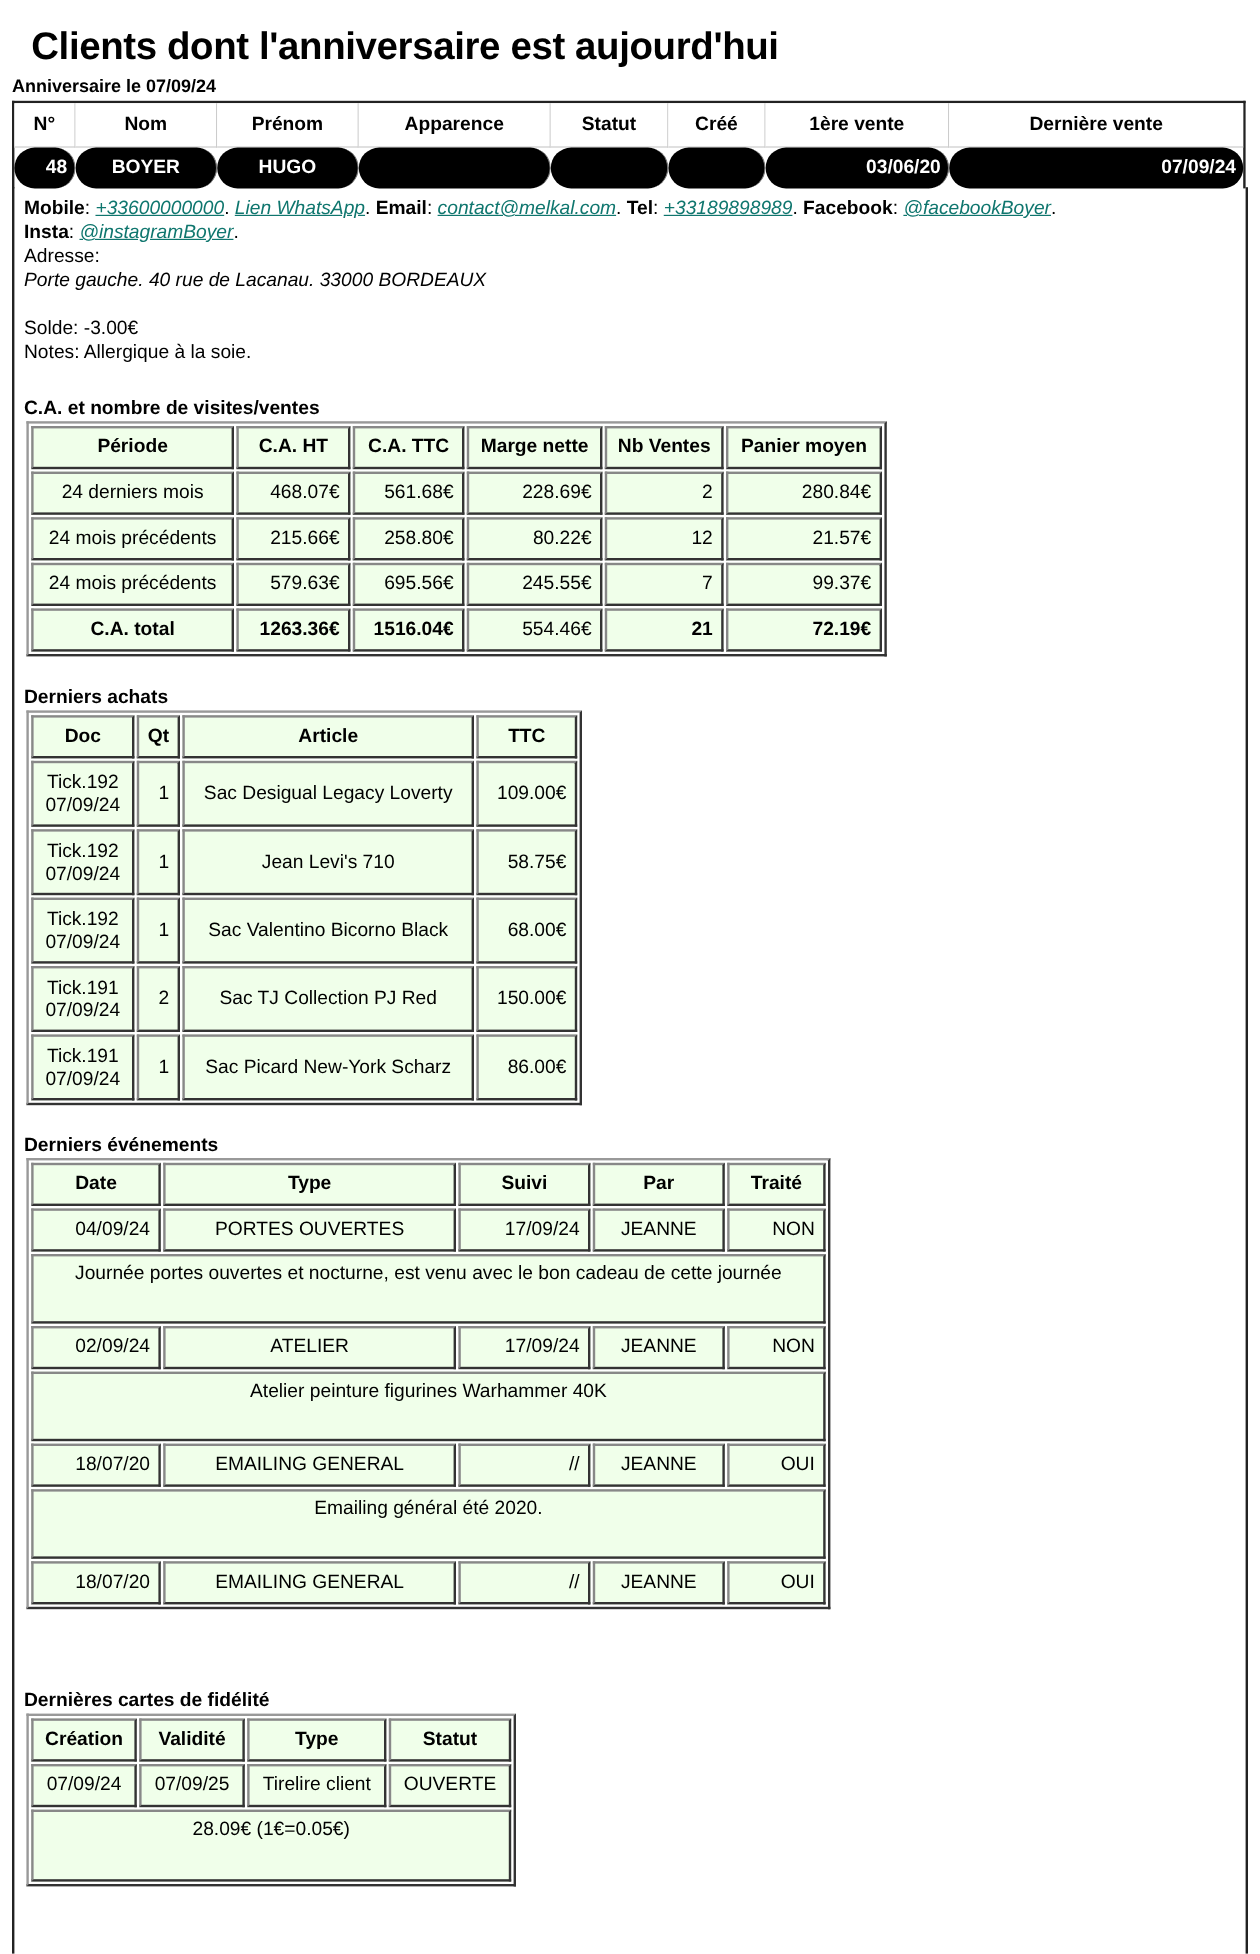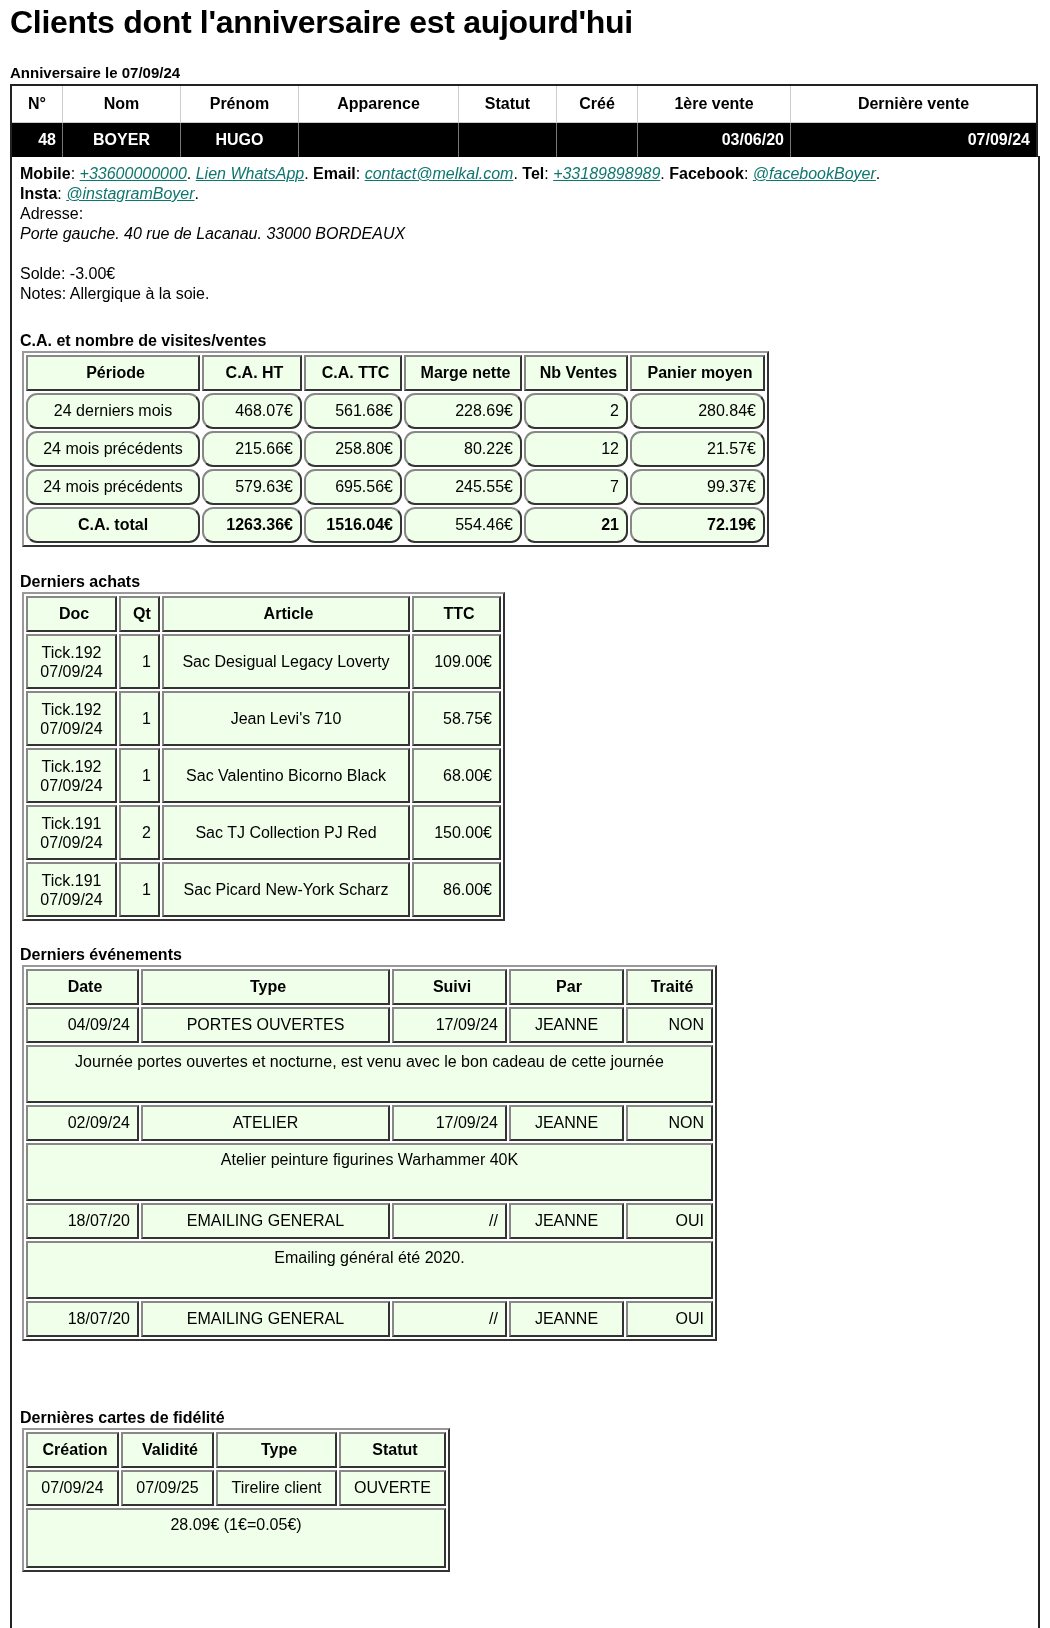--- a/index.html
+++ b/index.html
@@ -2,37 +2,37 @@
 <html><head>
 <meta charset="utf-8">
 <style>
   html, body { margin: 0; padding: 0; background: #ffffff; }
   body {
     width: 1050px; height: 1628px; overflow: hidden;
     font-family: "Liberation Sans", sans-serif; color: #000;
     font-size: 16px;
   }
   h1 {
-    margin: 0; position: absolute; left: 10px; top: 4px;
+    margin: 16px; position: absolute; left: 10px; top: 4px;
     font-size: 32px; font-weight: bold; letter-spacing: -0.3px;
   }
   .subtitle { position: absolute; left: 10px; top: 64px; font-size: 15px; font-weight: bold; }
   .main-table {
     position: absolute; left: 10px; top: 84px; width: 1028px;
     border-collapse: separate; border-spacing: 0;
     border-top: 2px solid #222; border-left: 2px solid #222; border-right: 2px solid #222;
   }
   .main-table th {
     font-size: 16px; font-weight: bold; height: 36px; padding: 0 6px;
     border-right: 1px solid #ccc; border-bottom: 1px solid #ccc; text-align: center; background: #fff;
   }
   .main-table th:last-child { border-right: none; }
   .main-table td.hl {
     background: #000; color: #fff; font-weight: bold; font-size: 16px;
-    height: 34px; padding: 0 6px; border-right: 1px solid #777;
+    height: 34px; padding: 0 6px; border-right: 1px solid #777; border-radius: 17px;
   }
   .main-table td.hl:last-child { border-right: none; }
   .r { text-align: right; }
   .l { text-align: center; }
   .c { text-align: center; }
   .details {
     position: absolute; left: 10px; top: 156px; width: 1026px; height: 1472px;
     border-left: 2px solid #222; border-right: 2px solid #222;
   }
   .contact { position: absolute; left: 8px; top: 8px; font-size: 16px; line-height: 20px; width: 1010px; }
@@ -43,22 +43,22 @@
   table.grid {
     position: absolute; left: 10px;
     border-collapse: separate; border-spacing: 2px;
     border: 2px solid #333; border-top-color: #999; border-left-color: #999;
     background: #fff;
   }
   table.grid th, table.grid td {
     background: #f0ffea; border: 2px solid #333; border-top-color: #888; border-left-color: #888;
     font-size: 16px; padding: 0 7px;
   }
-  table.grid th { font-weight: bold; text-align: center; height: 32px; padding-left: 12px; }
-  table.ca td { height: 32px; border-radius: 11px; }
+  table.grid th { font-weight: bold; text-align: center; height: 32px; }
+  table.ca td { height: 32px; }
   table.ca tr.total td { font-weight: bold; margin-top: 38px; }
   table.ca tr.total td.normal { font-weight: normal; }
   table.achats td { height: 51px; line-height: 19px; }
   table.events td { height: 32px; margin-top: 37px; }
   table.events td.note { height: 48px; vertical-align: top; padding-top: 6px; }
   table.cards td { height: 32px; }
   table.cards td.note { height: 50px; vertical-align: top; padding-top: 6px; }
 </style>
 </head>
 <body>

